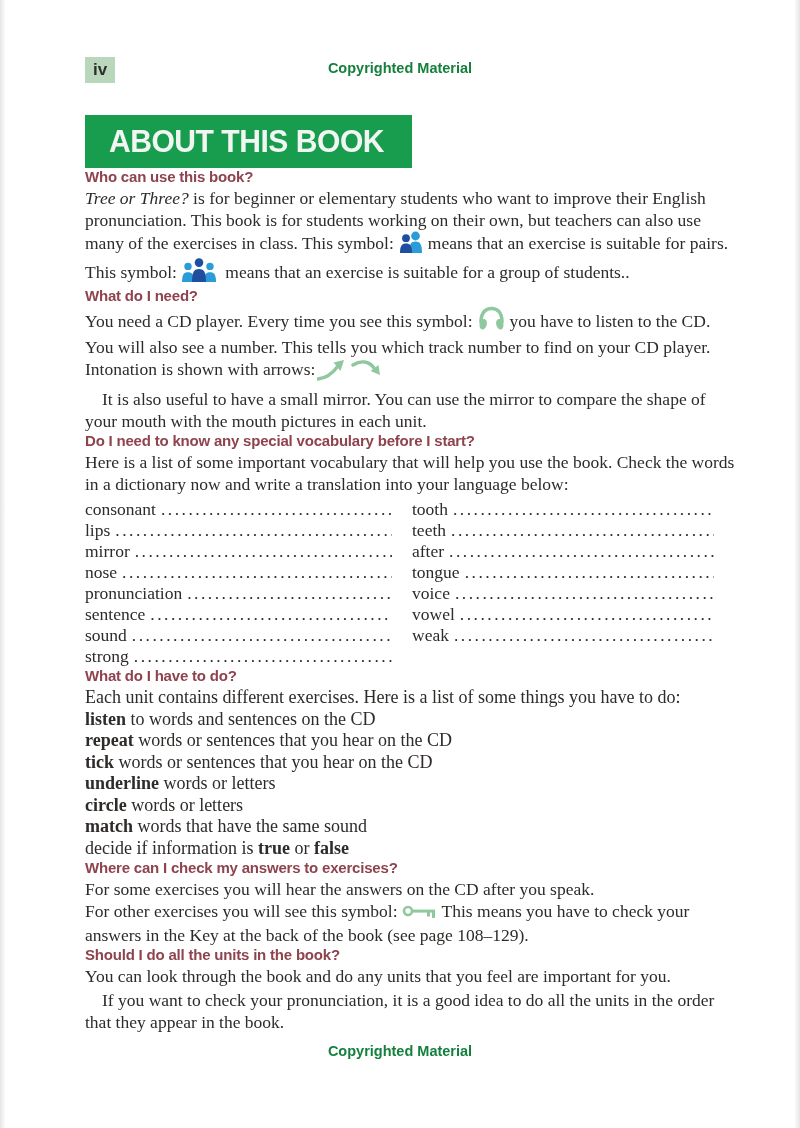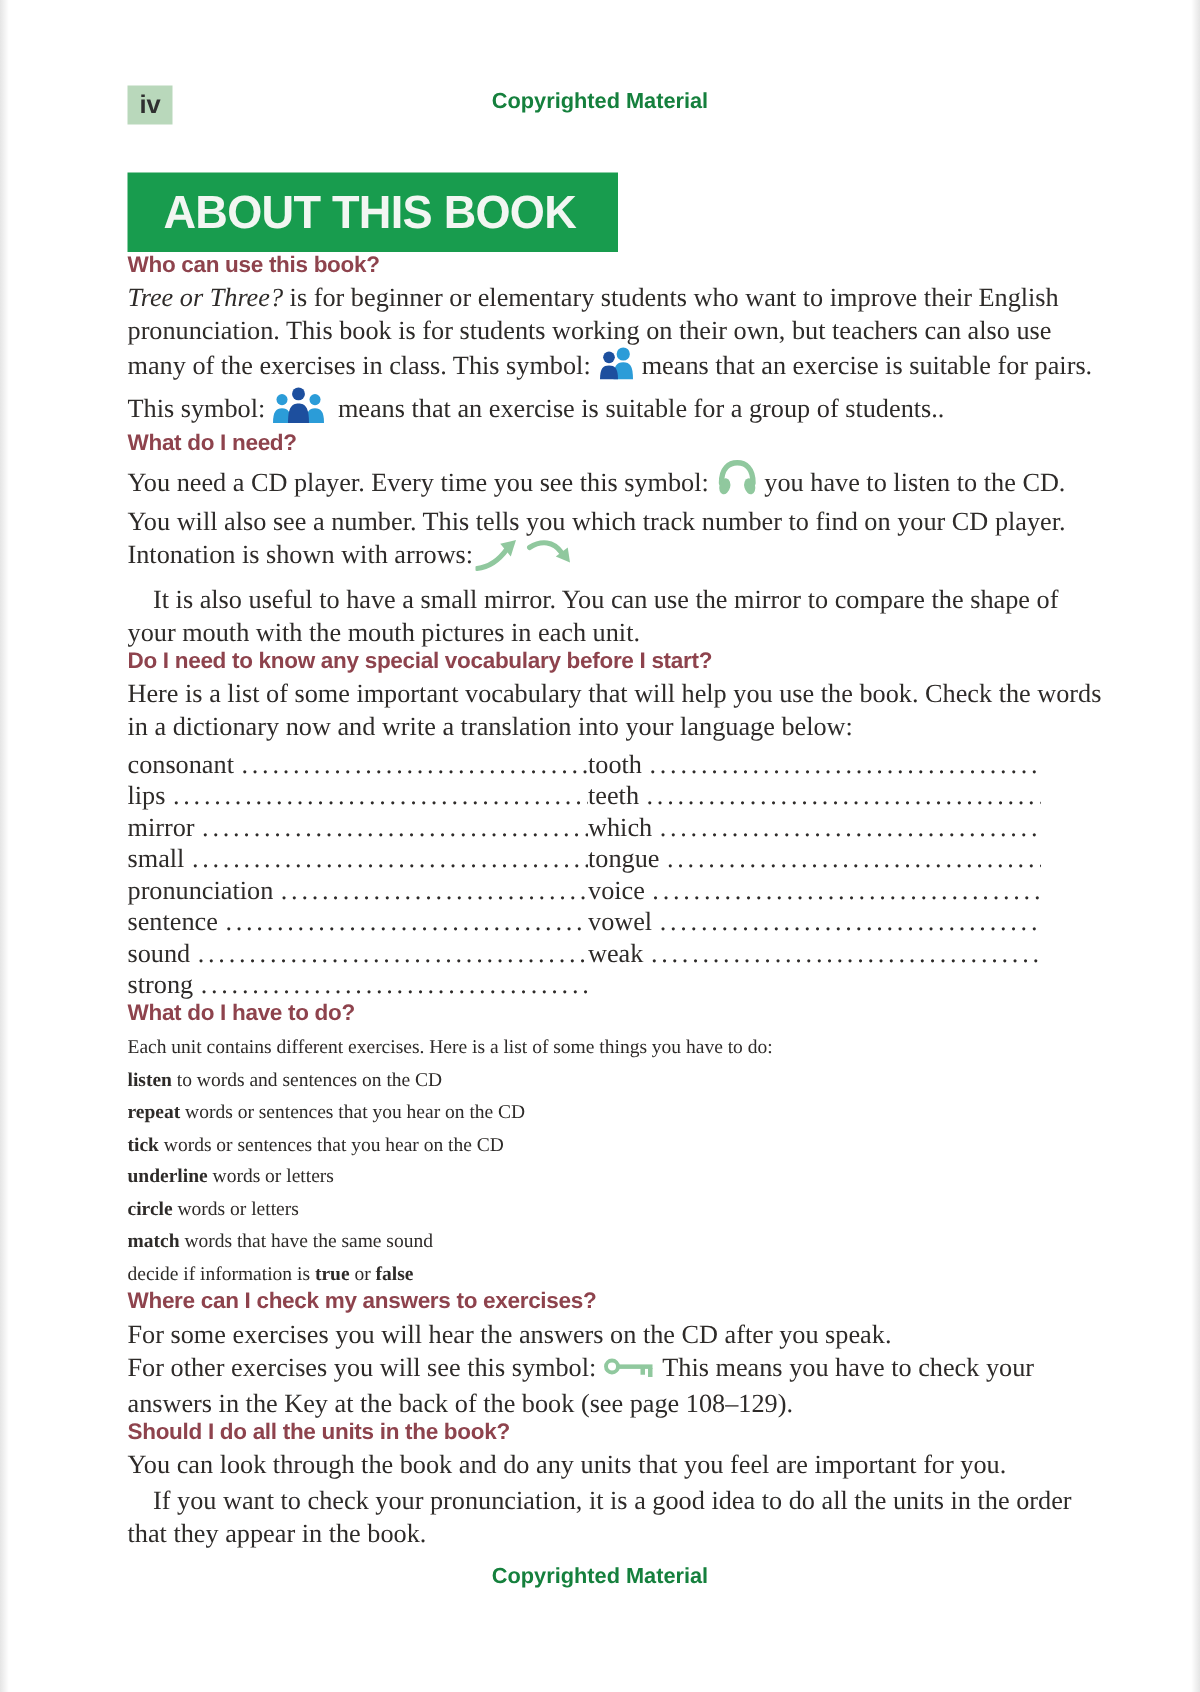--- a/index.html
+++ b/index.html
@@ -67,27 +67,27 @@
   }
   .indent { text-indent:17px; margin-top:0; }
 
   .icon { display:inline-block; vertical-align:-4px; margin:0 4px; }
   .icon.arrow { vertical-align:-6px; margin:0 2px; }
   .icon.key { vertical-align:-2px; }
 
   
   .vocab-cols { display:flex; margin-top:4px; }
   .vocab-col { width:307px; }
-  .vocab-col.right { width:302px; }
+  .vocab-col.right { margin-left:20px; width:302px; }
   .vocab-item { display:flex; font-size:17.5px; line-height:21px; height:21px; }
   .vocab-word { white-space:nowrap; padding-right:5px; }
   .vocab-dots { flex:1; overflow:hidden; white-space:nowrap; color:#2e2b29; letter-spacing:2.5px; }
   .vocab-dots::after { content:"..................................................................."; }
 
-  .todo-line { font-size:13px; line-height:21.5px; margin:0; }
+  .todo-line { font-size:18px; line-height:21.5px; margin:0; }
   .b { font-weight:bold; }
 </style>
 </head>
 <body>
 
 <div class="scan-edge"></div>
 <div class="scan-edge right"></div>
 
 <div class="top-row">
   <span class="page-badge">iv</span>
@@ -139,21 +139,21 @@
         </div>
       <div class="vocab-item">
           <span class="vocab-word">lips</span>
           <span class="vocab-dots"></span>
         </div>
       <div class="vocab-item">
           <span class="vocab-word">mirror</span>
           <span class="vocab-dots"></span>
         </div>
       <div class="vocab-item">
-          <span class="vocab-word">small</span>
+          <span class="vocab-word">nose</span>
           <span class="vocab-dots"></span>
         </div>
       <div class="vocab-item">
           <span class="vocab-word">pronunciation</span>
           <span class="vocab-dots"></span>
         </div>
       <div class="vocab-item">
           <span class="vocab-word">sentence</span>
           <span class="vocab-dots"></span>
         </div>
@@ -169,21 +169,21 @@
     <div class="vocab-col right">
       <div class="vocab-item">
           <span class="vocab-word">tooth</span>
           <span class="vocab-dots"></span>
         </div>
       <div class="vocab-item">
           <span class="vocab-word">teeth</span>
           <span class="vocab-dots"></span>
         </div>
       <div class="vocab-item">
-          <span class="vocab-word">which</span>
+          <span class="vocab-word">after</span>
           <span class="vocab-dots"></span>
         </div>
       <div class="vocab-item">
           <span class="vocab-word">tongue</span>
           <span class="vocab-dots"></span>
         </div>
       <div class="vocab-item">
           <span class="vocab-word">voice</span>
           <span class="vocab-dots"></span>
         </div>

